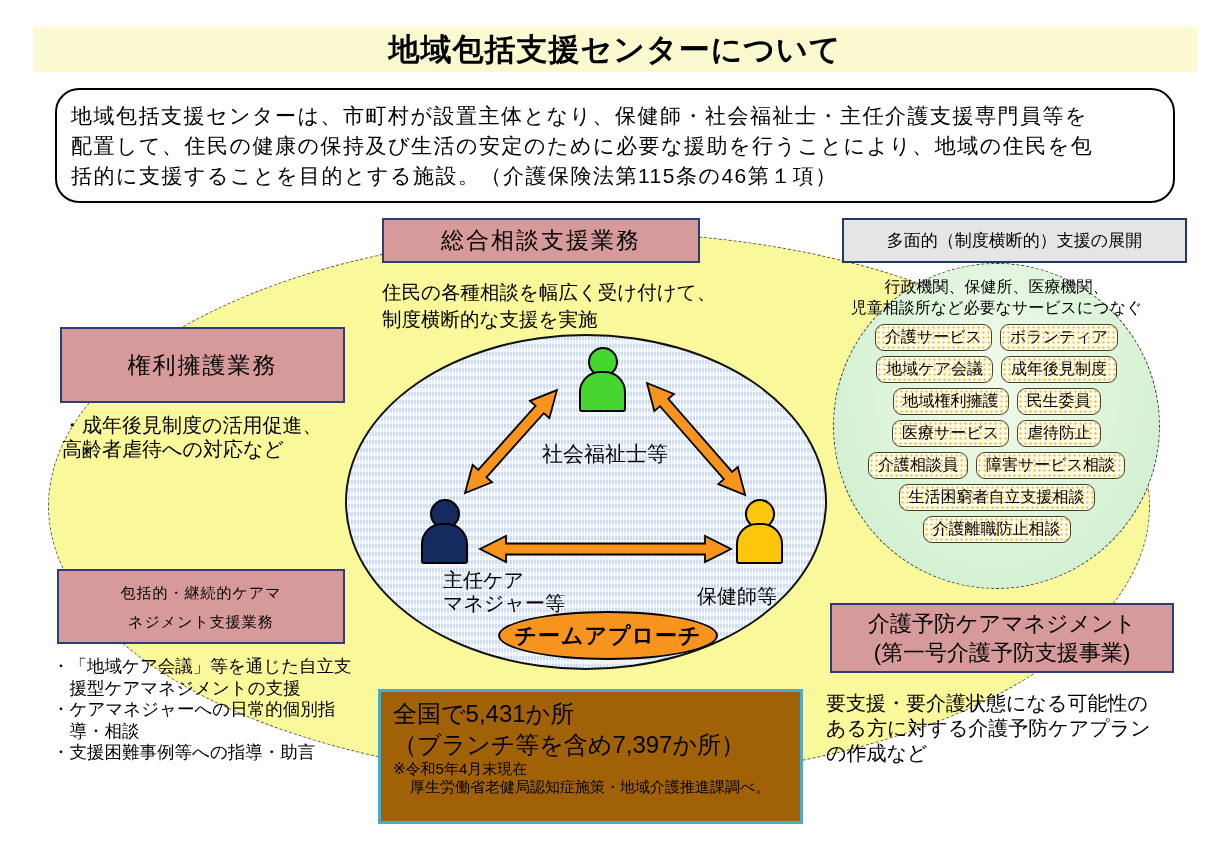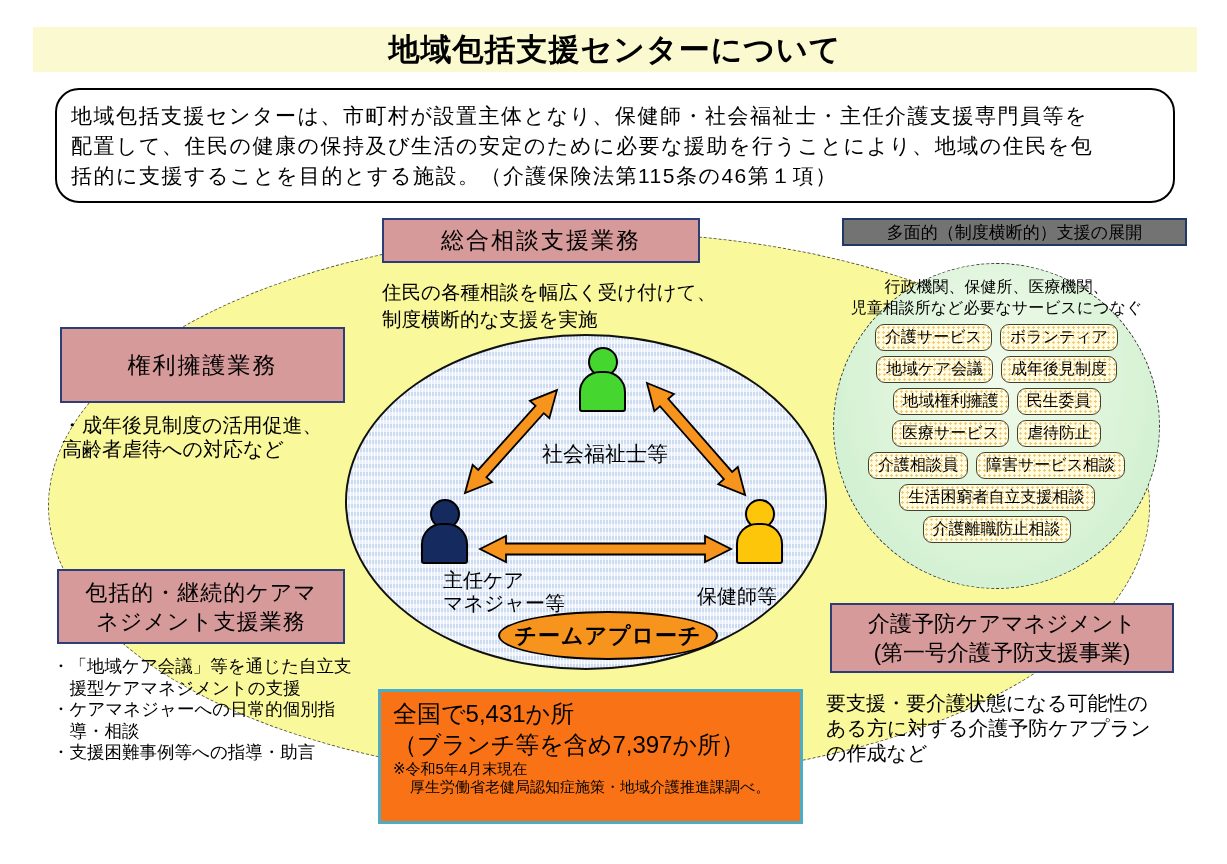--- a/index.html
+++ b/index.html
@@ -67,51 +67,51 @@
     font-size:22px;font-weight:800;letter-spacing:1px;
   }
 
   
   .pink-box{
     background:#d79a9a;border:2px solid #2c3e75;z-index:4;box-sizing:border-box;
     display:flex;align-items:center;justify-content:center;text-align:center;
   }
   #box-consult{left:382px;top:218px;width:318px;height:45px;font-size:23px;letter-spacing:2px;}
   #box-rights{left:60px;top:327px;width:285px;height:76px;font-size:23px;letter-spacing:2px;}
-  #box-care{left:57px;top:569px;width:288px;height:75px;font-size:22px;line-height:29px;letter-spacing:1px;text-align:center;}
+  #box-care{left:57px;top:569px;width:288px;height:75px;font-size:15px;line-height:29px;letter-spacing:1px;text-align:center;}
   #box-prev{left:830px;top:603px;width:344px;height:70px;font-size:22px;line-height:29px;}
 
   
   .free{z-index:4;}
   #consult-desc{left:382px;top:279px;font-size:19.5px;line-height:27px;}
   #rights-desc{left:62px;top:413px;font-size:20px;line-height:24px;}
   #care-bullets{left:52px;top:656px;font-size:17.5px;line-height:21.5px;}
   #prev-desc{left:826px;top:691px;font-size:20px;line-height:25px;}
 
   
   .white-box{
-    left:842px;top:218px;width:345px;height:28px;background:#737373;
+    left:842px;top:218px;width:345px;height:45px;background:#e5e5e5;
     border:2.5px solid #1f3864;z-index:4;box-sizing:border-box;
     display:flex;align-items:center;justify-content:center;font-size:17px;
   }
   #network-lead{left:833px;top:276px;width:327px;text-align:center;font-size:16px;line-height:21px;z-index:4;}
   #chips{left:833px;top:324px;width:327px;z-index:4;display:flex;flex-direction:column;gap:5px;}
   .chip-row{display:flex;gap:8px;justify-content:center;}
   .chip{
     display:inline-block;padding:2px 9px;font-size:16px;
     border:1.9px solid #44402e;border-radius:9px;
     background-color:#fffce0;
     background-image:radial-gradient(#f2c979 1px, rgba(0,0,0,0) 1.1px);
     background-size:5px 5px;
     white-space:nowrap;
   }
 
   
   .stats-box{
-    left:378px;top:689px;width:425px;height:135px;background:#f97316;
+    left:378px;top:689px;width:425px;height:135px;background:#a16207;
     border:3px solid #4bacc6;z-index:5;box-sizing:border-box;
     padding:6px 0 0 12px;
   }
   .stats-box .big{font-size:24px;line-height:31px;}
   .stats-box .note{font-size:15px;line-height:18px;}
   .stats-box .note.indent{margin-left:17px;}
 </style>
 </head>
 <body>
 

